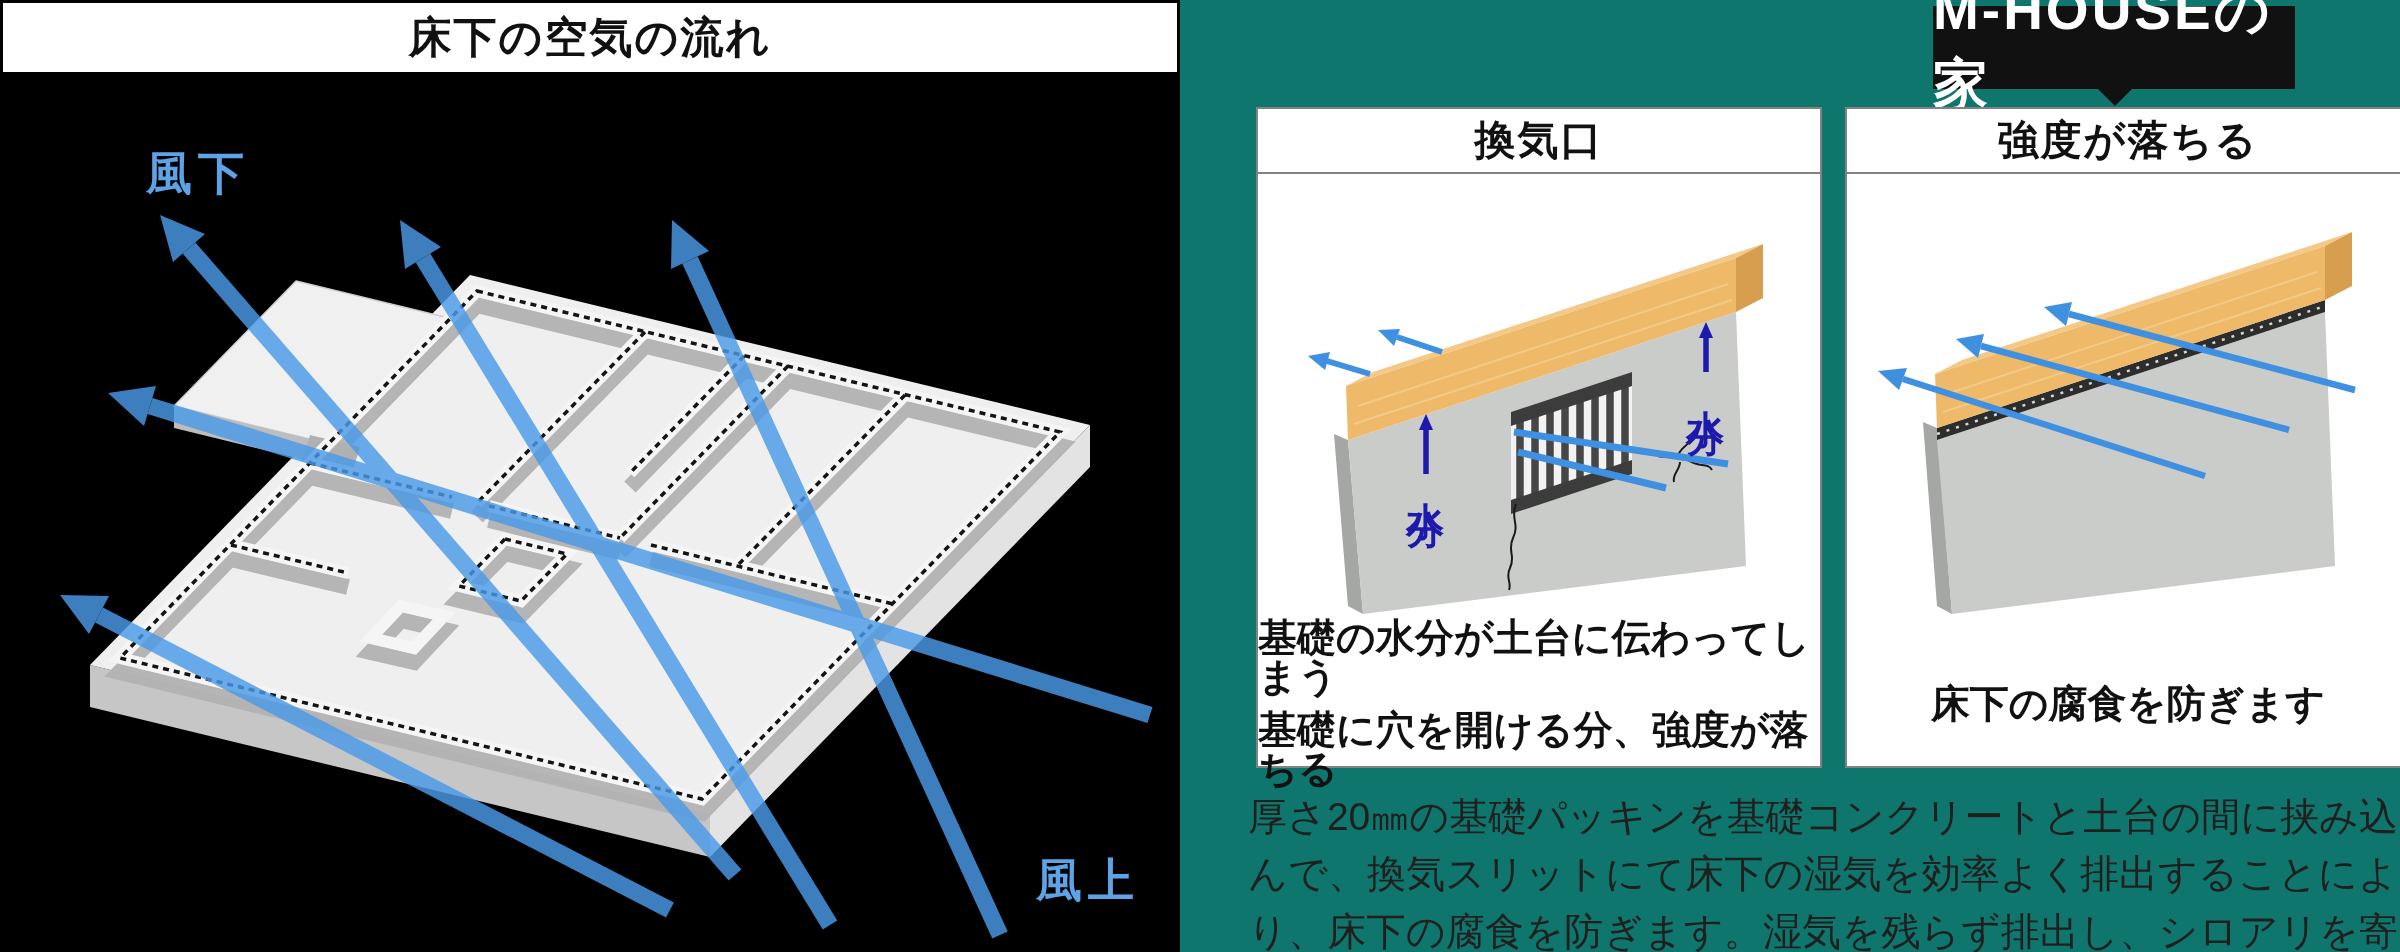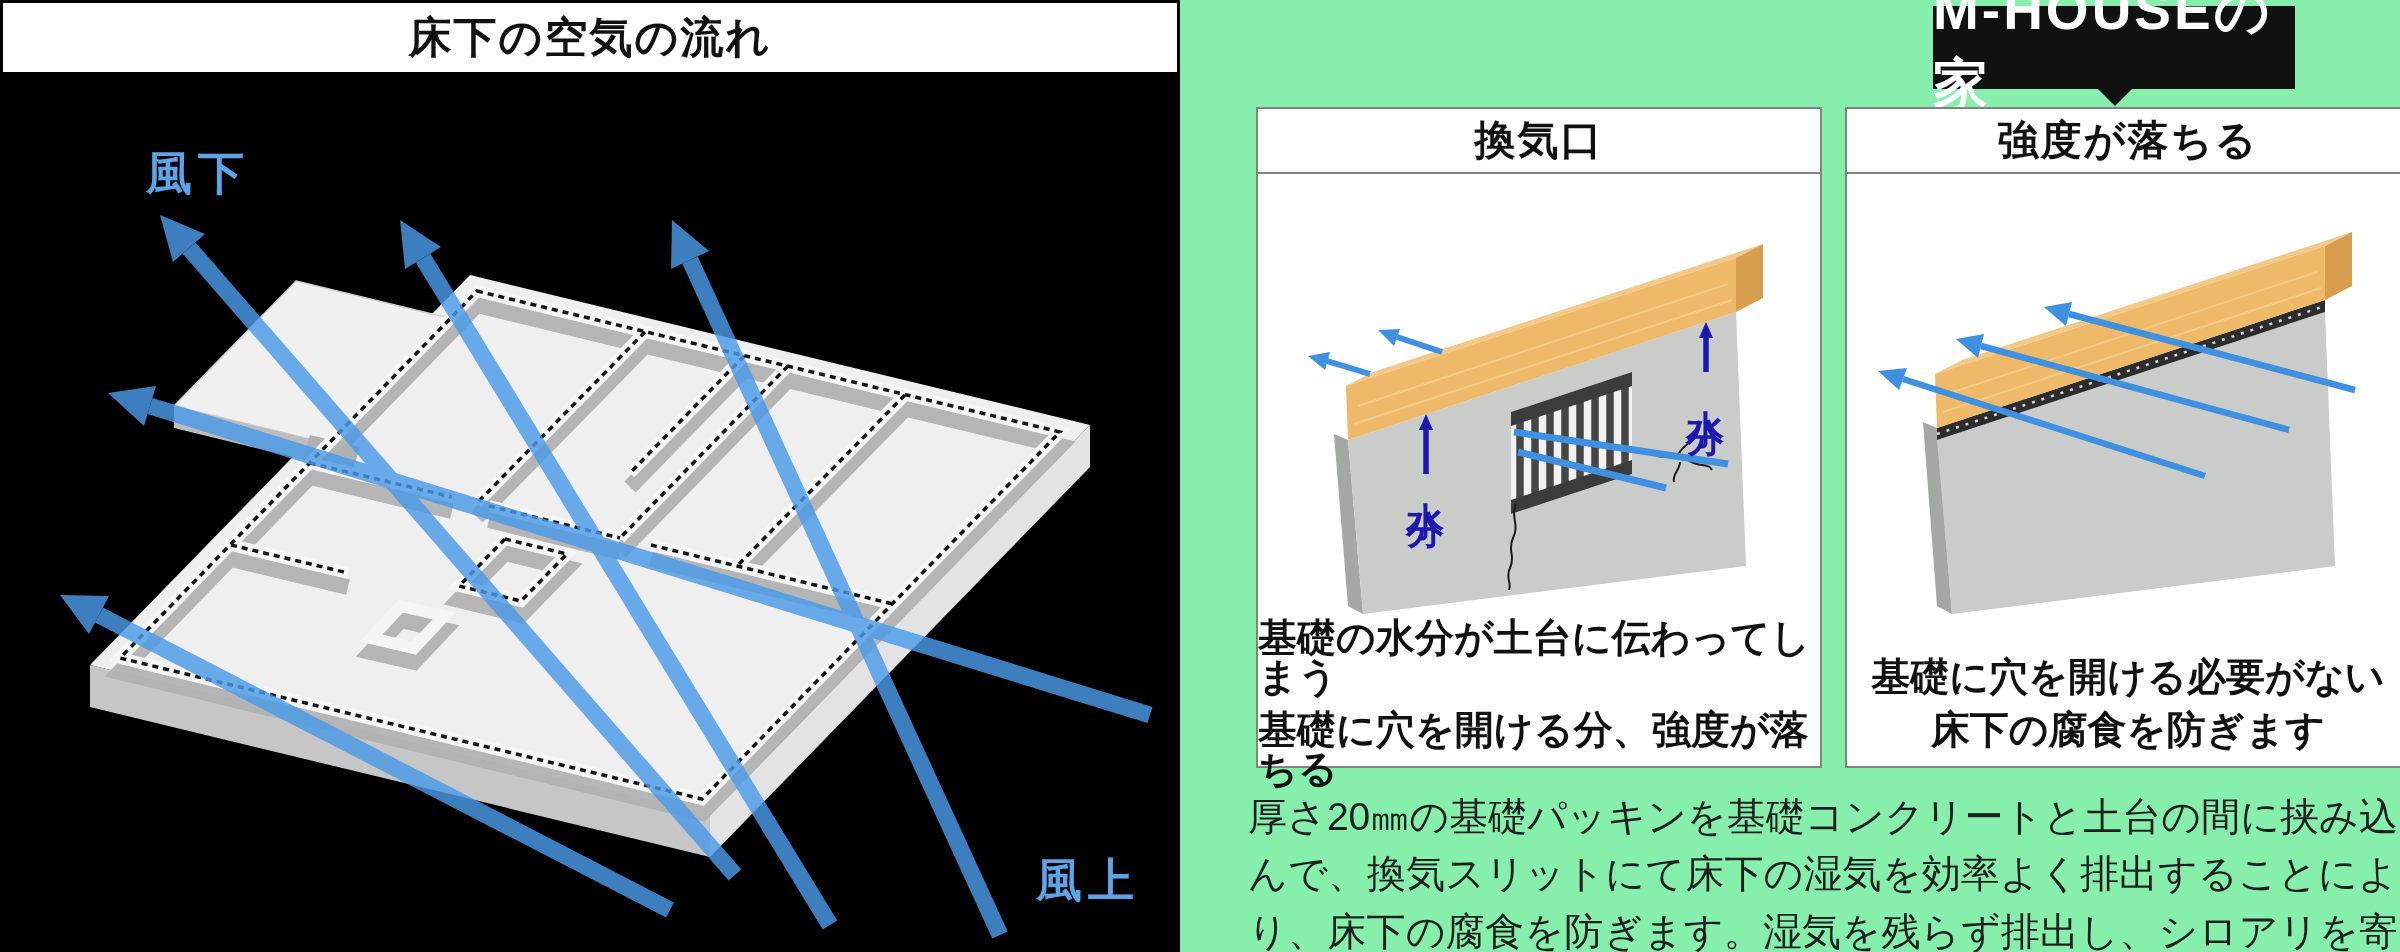--- a/index.html
+++ b/index.html
@@ -4,21 +4,21 @@
 <style>
   :root{
     --accentBlue:#4a9ae8; --labelBlue:#5ea3e6; --flowBlue:#3f90e0; --moistureBlue:#1c19ac;
     --woodTop:#f4c987; --woodFront:#eeb969; --woodEnd:#d79e4f; --packing:#2d2d2d;
     --concreteFront:#c9ccc9; --concreteSide:#a4a7a4;
     --slabTop:#efefef; --slabFrontLeft:#c6c6c6; --slabFrontRight:#e3e3e3; --wallShadow:#b2b2b2;
     --badgeBg:#111111; --panelBorder:#828282;
   }
   *{margin:0;padding:0;box-sizing:border-box;}
   body{font-family:"Liberation Sans","DejaVu Sans",sans-serif;background:#fff;}
-  .page{position:relative;width:2400px;height:952px;background:#86efac;overflow:hidden;}
+  .page{position:relative;width:2400px;height:952px;background:#0f766e;overflow:hidden;}
 
   
   .flow-panel{position:absolute;left:0;top:0;width:1180px;height:952px;background:#000;}
   .flow-title{position:absolute;left:0;top:0;width:1180px;height:75px;background:#fff;
     border:3px solid #000;display:flex;align-items:center;justify-content:center;
     font-size:43px;font-weight:bold;color:#111;letter-spacing:2px;}
   .flow-canvas{position:absolute;left:0;top:75px;width:1180px;height:877px;padding-left:16px;}
   .flow-canvas svg{position:absolute;left:0;top:0;}
   .wind-label{position:absolute;font-size:46px;font-weight:bold;color:var(--labelBlue);letter-spacing:6px;}
   .leeward{left:146px;top:68px;}
@@ -236,20 +236,19 @@
           <line x1="508" y1="216" x2="222" y2="140" stroke="#3f90e0" stroke-width="6.5"></line>
           <polygon points="197,133 225,128 219,152"></polygon>
           <line x1="442" y1="256" x2="134" y2="172" stroke="#3f90e0" stroke-width="6.5"></line>
           <polygon points="109,165 137,160 131,184"></polygon>
           <line x1="358" y1="302" x2="56" y2="205" stroke="#3f90e0" stroke-width="6.5"></line>
           <polygon points="31,197 60,194 52,216"></polygon>
         </g>
       </svg>
     </div>
     <div class="panel-caption">
-      <span>基礎に穴を開ける必要がない</span>
       <span>床下の腐食を防ぎます</span>
     </div>
   </article>
 
   <p class="description">厚さ20㎜の基礎パッキンを基礎コンクリートと土台の間に挟み込んで、換気スリットにて床下の湿気を効率よく排出することにより、床下の腐食を防ぎます。湿気を残らず排出し、シロアリを寄せにくい環境にします。</p>
 
 </div>
 
 </body></html>

